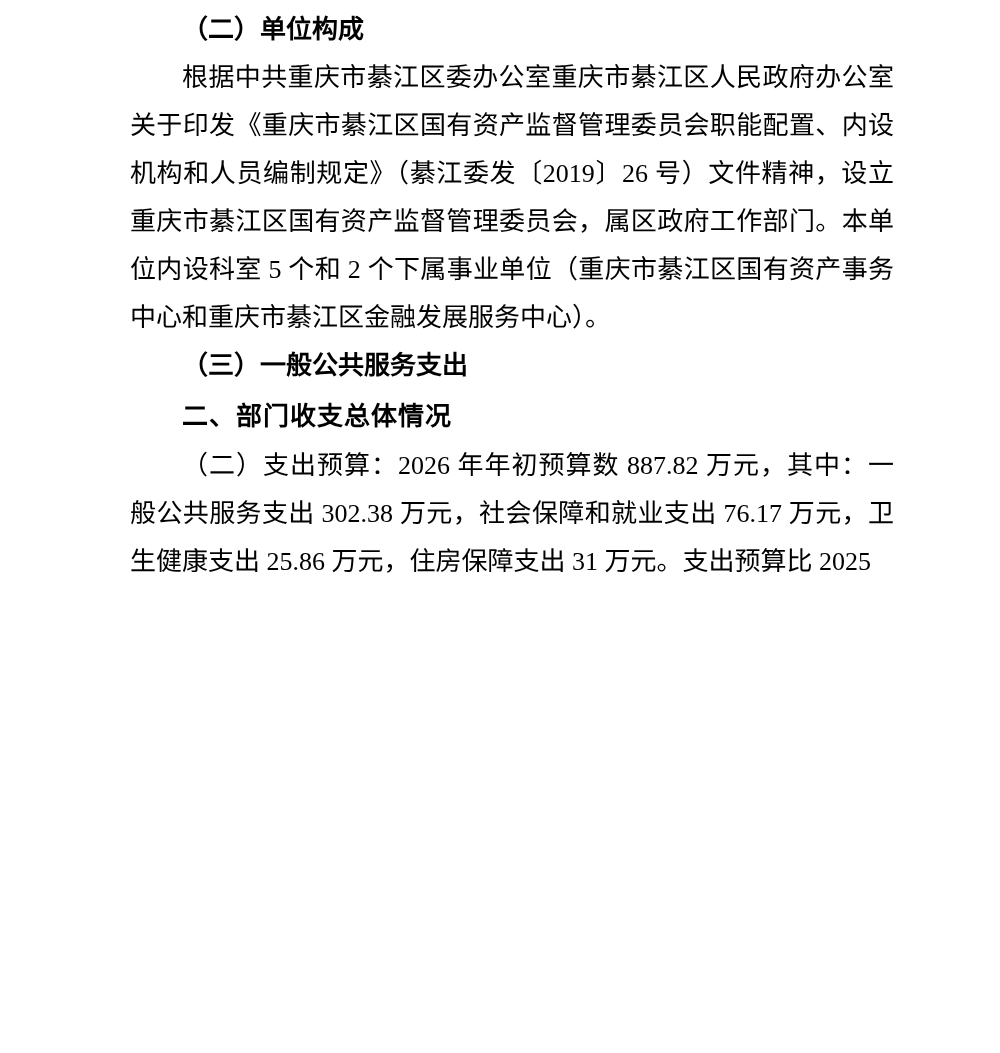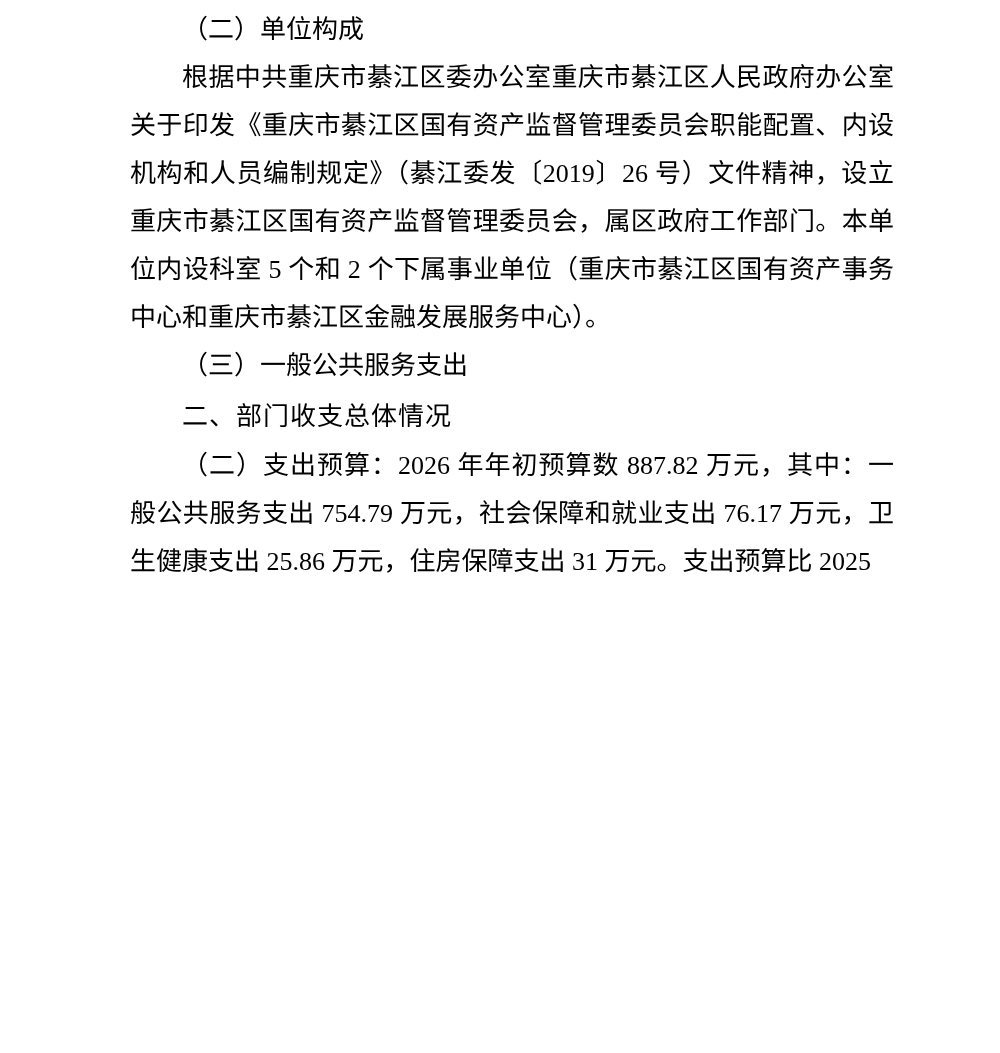--- a/index.html
+++ b/index.html
@@ -22,33 +22,33 @@
     }
     .page p {
       margin: 0;
       text-indent: 2em;
       text-align: justify;
       text-justify: inter-ideograph;
       word-break: break-all;
     }
     .kai-heading {
       text-align: left;
-      font-weight: normal;
+      font-weight: bold;
     }
     .bold-heading {
       font-family: "Liberation Sans", "DejaVu Sans", sans-serif;
-      font-weight: normal;
+      font-weight: bold;
       text-align: left;
       margin-top: 2px !important;
       margin-bottom: 2px !important;
       letter-spacing: 1px;
     }
   </style>
 </head>
 <body>
 
 <div class="page">
   <p class="kai-heading">（二）单位构成</p>
   <p class="body-paragraph">根据中共重庆市綦江区委办公室重庆市綦江区人民政府办公室关于印发《重庆市綦江区国有资产监督管理委员会职能配置、内设机构和人员编制规定》（綦江委发〔2019〕26 号）文件精神，设立重庆市綦江区国有资产监督管理委员会，属区政府工作部门。本单位内设科室 5 个和 2 个下属事业单位（重庆市綦江区国有资产事务中心和重庆市綦江区金融发展服务中心）。</p>
   <p class="kai-heading">（三）一般公共服务支出</p>
   <p class="bold-heading">二、部门收支总体情况</p>
-  <p class="body-paragraph">（二）支出预算：2026 年年初预算数 887.82 万元，其中：一般公共服务支出 754.79 万元，社会保障和就业支出 76.17 万元，卫生健康支出 25.86 万元，住房保障支出 31 万元。支出预算比 2025</p>
+  <p class="body-paragraph">（二）支出预算：2026 年年初预算数 887.82 万元，其中：一般公共服务支出 302.38 万元，社会保障和就业支出 76.17 万元，卫生健康支出 25.86 万元，住房保障支出 31 万元。支出预算比 2025</p>
 </div>
 
 </body></html>

